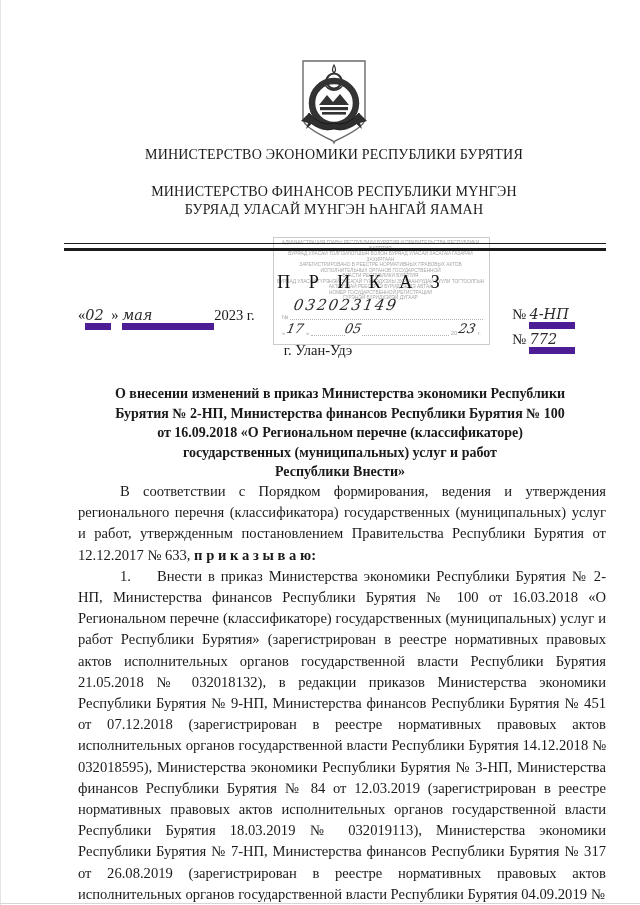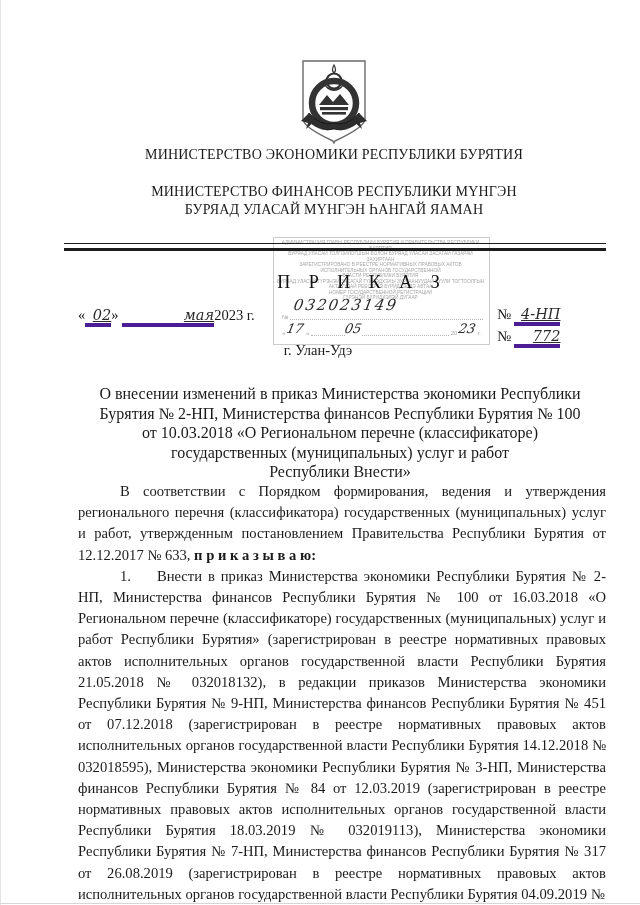--- a/index.html
+++ b/index.html
@@ -36,29 +36,29 @@
   .hand{font-family:"DejaVu Serif",serif;font-style:italic;color:#2b2b2b;}
   .reg-hand-number{position:absolute;top:-6px;left:14px;font-size:15px;letter-spacing:2px;transform:skewX(-10deg);}
   .reg-hand{font-size:13px;transform:skewX(-12deg);display:inline-block;}
 
   
   .prikaz{position:absolute;top:272px;left:0;width:100%;text-align:center;z-index:4;
     font-size:18px;letter-spacing:7px;transform:translateX(28px);color:#111;}
 
   
   .date-left{position:absolute;top:307px;left:78px;font-size:14.5px;z-index:2;}
-  .blank{display:inline-block;border-bottom:4px solid #4c1d95;text-align:right;line-height:16px;text-decoration:underline;}
-  .numbers{position:absolute;top:304px;left:497px;font-size:14.5px;line-height:21px;z-index:5;}
+  .blank{display:inline-block;border-bottom:7px solid #4c1d95;text-align:left;line-height:16px;}
+  .numbers{position:absolute;top:304px;left:512px;font-size:14.5px;line-height:21px;z-index:5;}
   .numbers .row{white-space:nowrap;}
   .city{position:absolute;top:342px;left:0;width:100%;text-align:center;
     font-size:14.5px;transform:translateX(-16px);z-index:2;}
 
   
   .title{position:absolute;top:384px;left:62px;right:50px;text-align:center;
-    font-weight:normal;font-size:16px;line-height:19.5px;}
+    font-weight:bold;font-size:14px;line-height:19.5px;}
   .title div{white-space:nowrap;}
 
   
   .body-text{position:absolute;top:481px;left:78px;right:62px;
     font-size:14.6px;line-height:21.2px;text-align:justify;}
   .body-text p{margin:0;text-indent:42px;}
   .bold-spaced{font-weight:bold;}
   .num-gap{display:inline-block;width:26px;}
 
   
@@ -154,21 +154,21 @@
       <span>№</span>
       <span class="hand blank" style="min-width:46px">772</span>
     </div>
   </div>
 
   <div class="city">г. Улан-Удэ</div>
 
   <div class="title">
     <div>О внесении изменений в приказ Министерства экономики Республики</div>
     <div>Бурятия № 2-НП, Министерства финансов Республики Бурятия № 100</div>
-    <div>от 10.03.2018 «О Региональном перечне (классификаторе)</div>
+    <div>от 16.09.2018 «О Региональном перечне (классификаторе)</div>
     <div>государственных (муниципальных) услуг и работ</div>
     <div>Республики Внести»</div>
   </div>
 
   <div class="body-text">
     <p><span>В соответствии с Порядком формирования, ведения и утверждения регионального перечня (классификатора) государственных (муниципальных) услуг и работ, утвержденным постановлением Правительства Республики Бурятия от 12.12.2017 № 633, </span><span class="bold-spaced">п р и к а з ы в а ю:</span></p>
     <p><span>1.</span><span class="num-gap"></span><span>Внести в приказ Министерства экономики Республики Бурятия № 2-НП, Министерства финансов Республики Бурятия № 100 от 16.03.2018 «О Региональном перечне (классификаторе) государственных (муниципальных) услуг и работ Республики Бурятия» (зарегистрирован в реестре нормативных правовых актов исполнительных органов государственной власти Республики Бурятия 21.05.2018 № 032018132), в редакции приказов Министерства экономики Республики Бурятия № 9-НП, Министерства финансов Республики Бурятия № 451 от 07.12.2018 (зарегистрирован в реестре нормативных правовых актов исполнительных органов государственной власти Республики Бурятия 14.12.2018 № 032018595), Министерства экономики Республики Бурятия № 3-НП, Министерства финансов Республики Бурятия № 84 от 12.03.2019 (зарегистрирован в реестре нормативных правовых актов исполнительных органов государственной власти Республики Бурятия 18.03.2019 № 032019113), Министерства экономики Республики Бурятия № 7-НП, Министерства финансов Республики Бурятия № 317 от 26.08.2019 (зарегистрирован в реестре нормативных правовых актов исполнительных органов государственной власти Республики Бурятия 04.09.2019 №</span></p>
   </div>
 </div>
 

